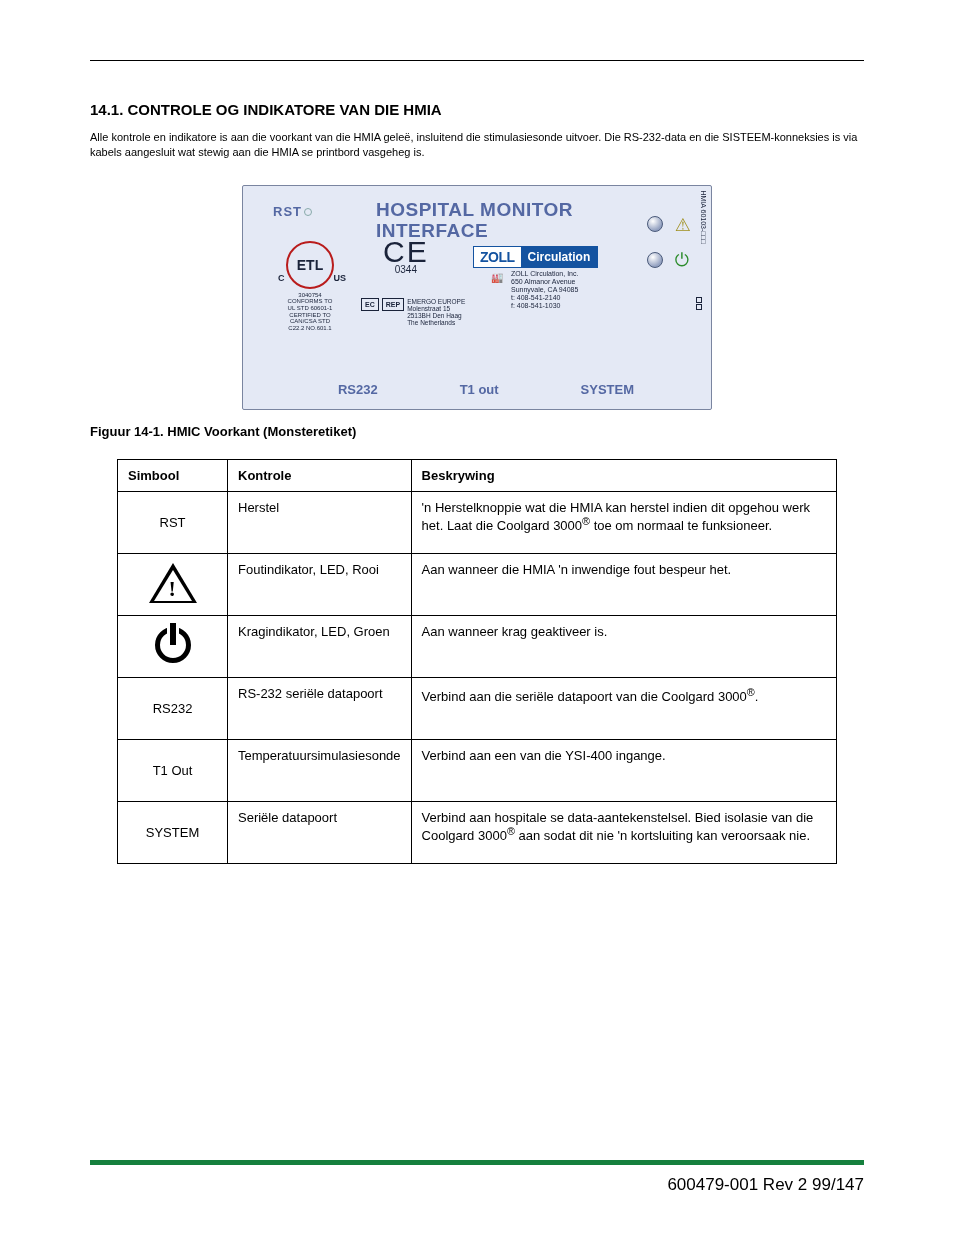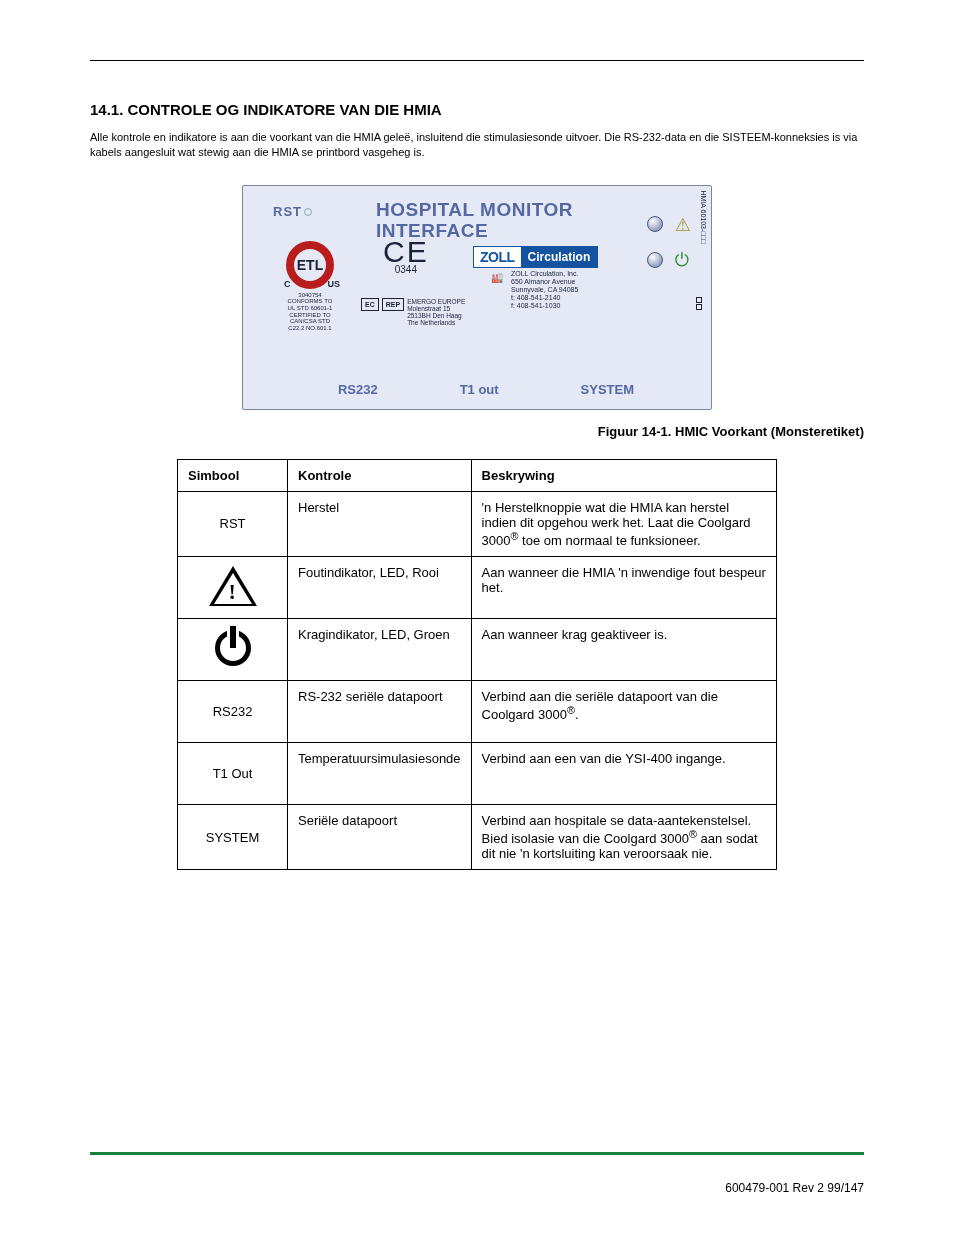--- a/index.html
+++ b/index.html
@@ -93,21 +93,21 @@
     font-size: 18px;
   }
   .etl-block {
     position: absolute;
     top: 55px; left: 22px;
     text-align: center;
     width: 90px;
   }
   .etl-mark {
     width: 48px; height: 48px;
-    border: 8px solid #b91c1c;
+    border: 2px solid #b91c1c;
     border-radius: 50%;
     margin: 0 auto 3px auto;
     position: relative;
     display: flex;
     align-items: center;
     justify-content: center;
     font-size: 9px;
     color: #1a233a;
   }
   .etl-mark-inner {
@@ -220,28 +220,28 @@
     position: absolute;
     right: 5px;
     top: 110px;
     width: 10px;
     font-size: 7px;
     color: #1a233a;
     line-height: 1;
   }
   .pn-dots span { display:block; border:1px solid #1a233a; width:6px; height:6px; margin:1px 0;}
   .figure-caption {
-    text-align: right;
+    text-align: left;
     font-size: 13px;
     font-weight: bold;
     margin: 14px 0 20px 0;
   }
   .tbl {
     border-collapse: collapse;
-    width: 600px;
+    width: 720px;
     margin: 8px auto;
     font-size: 13px;
   }
   .tbl th, .tbl td {
     border: 1px solid #000;
     padding: 8px 10px;
     text-align: left;
     vertical-align: top;
   }
   .tbl th {
@@ -294,23 +294,23 @@
     transform: translateX(-50%);
     width: 6px; height: 22px;
     background: #000;
     border-left: 3px solid #fff;
     border-right: 3px solid #fff;
   }
   .footer {
     position: absolute;
     bottom: 40px;
     left: 90px; right: 90px;
-    border-top: 3px solid #15803d;
-    padding-top: 26px;
-    font-size: 12px;
+    border-top: 5px solid #15803d;
+    padding-top: 10px;
+    font-size: 17px;
     text-align: right;
   }
 </style>
 </head>
 <body>
 
 <div class="page">
   <div class="hr-top"></div>
 
   <div class="section-title">14.1. CONTROLE OG INDIKATORE VAN DIE HMIA</div>

